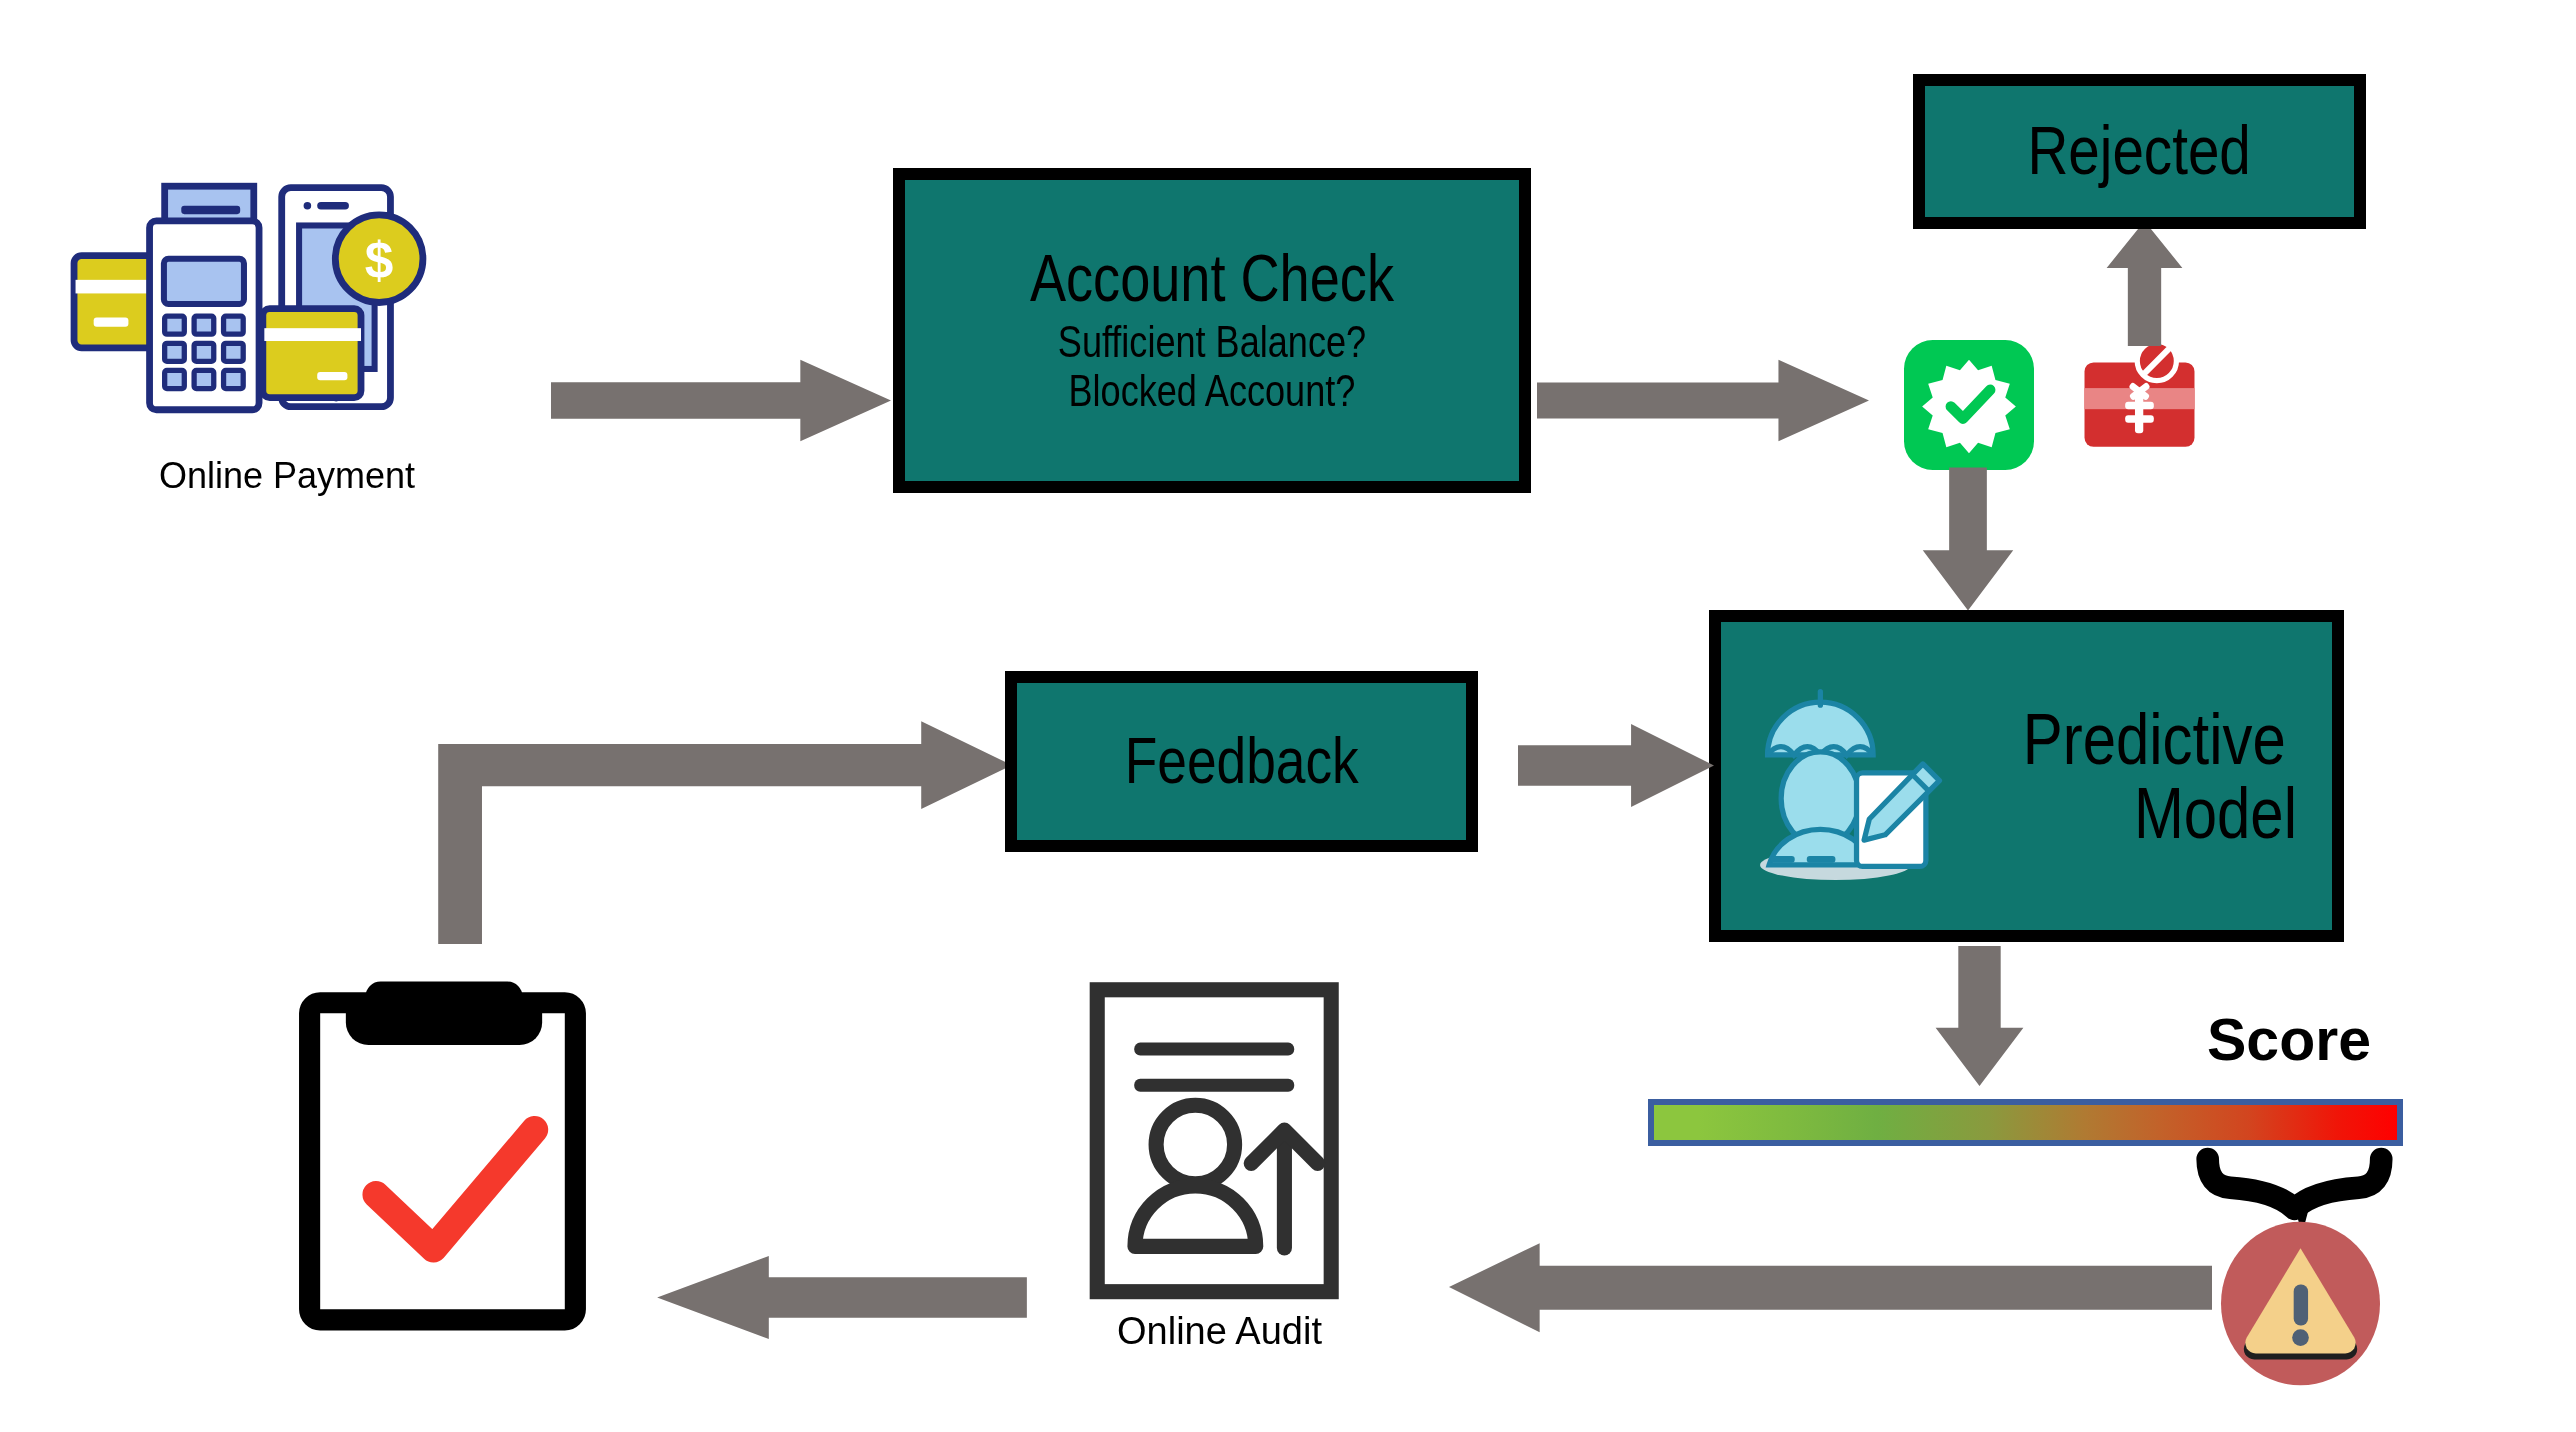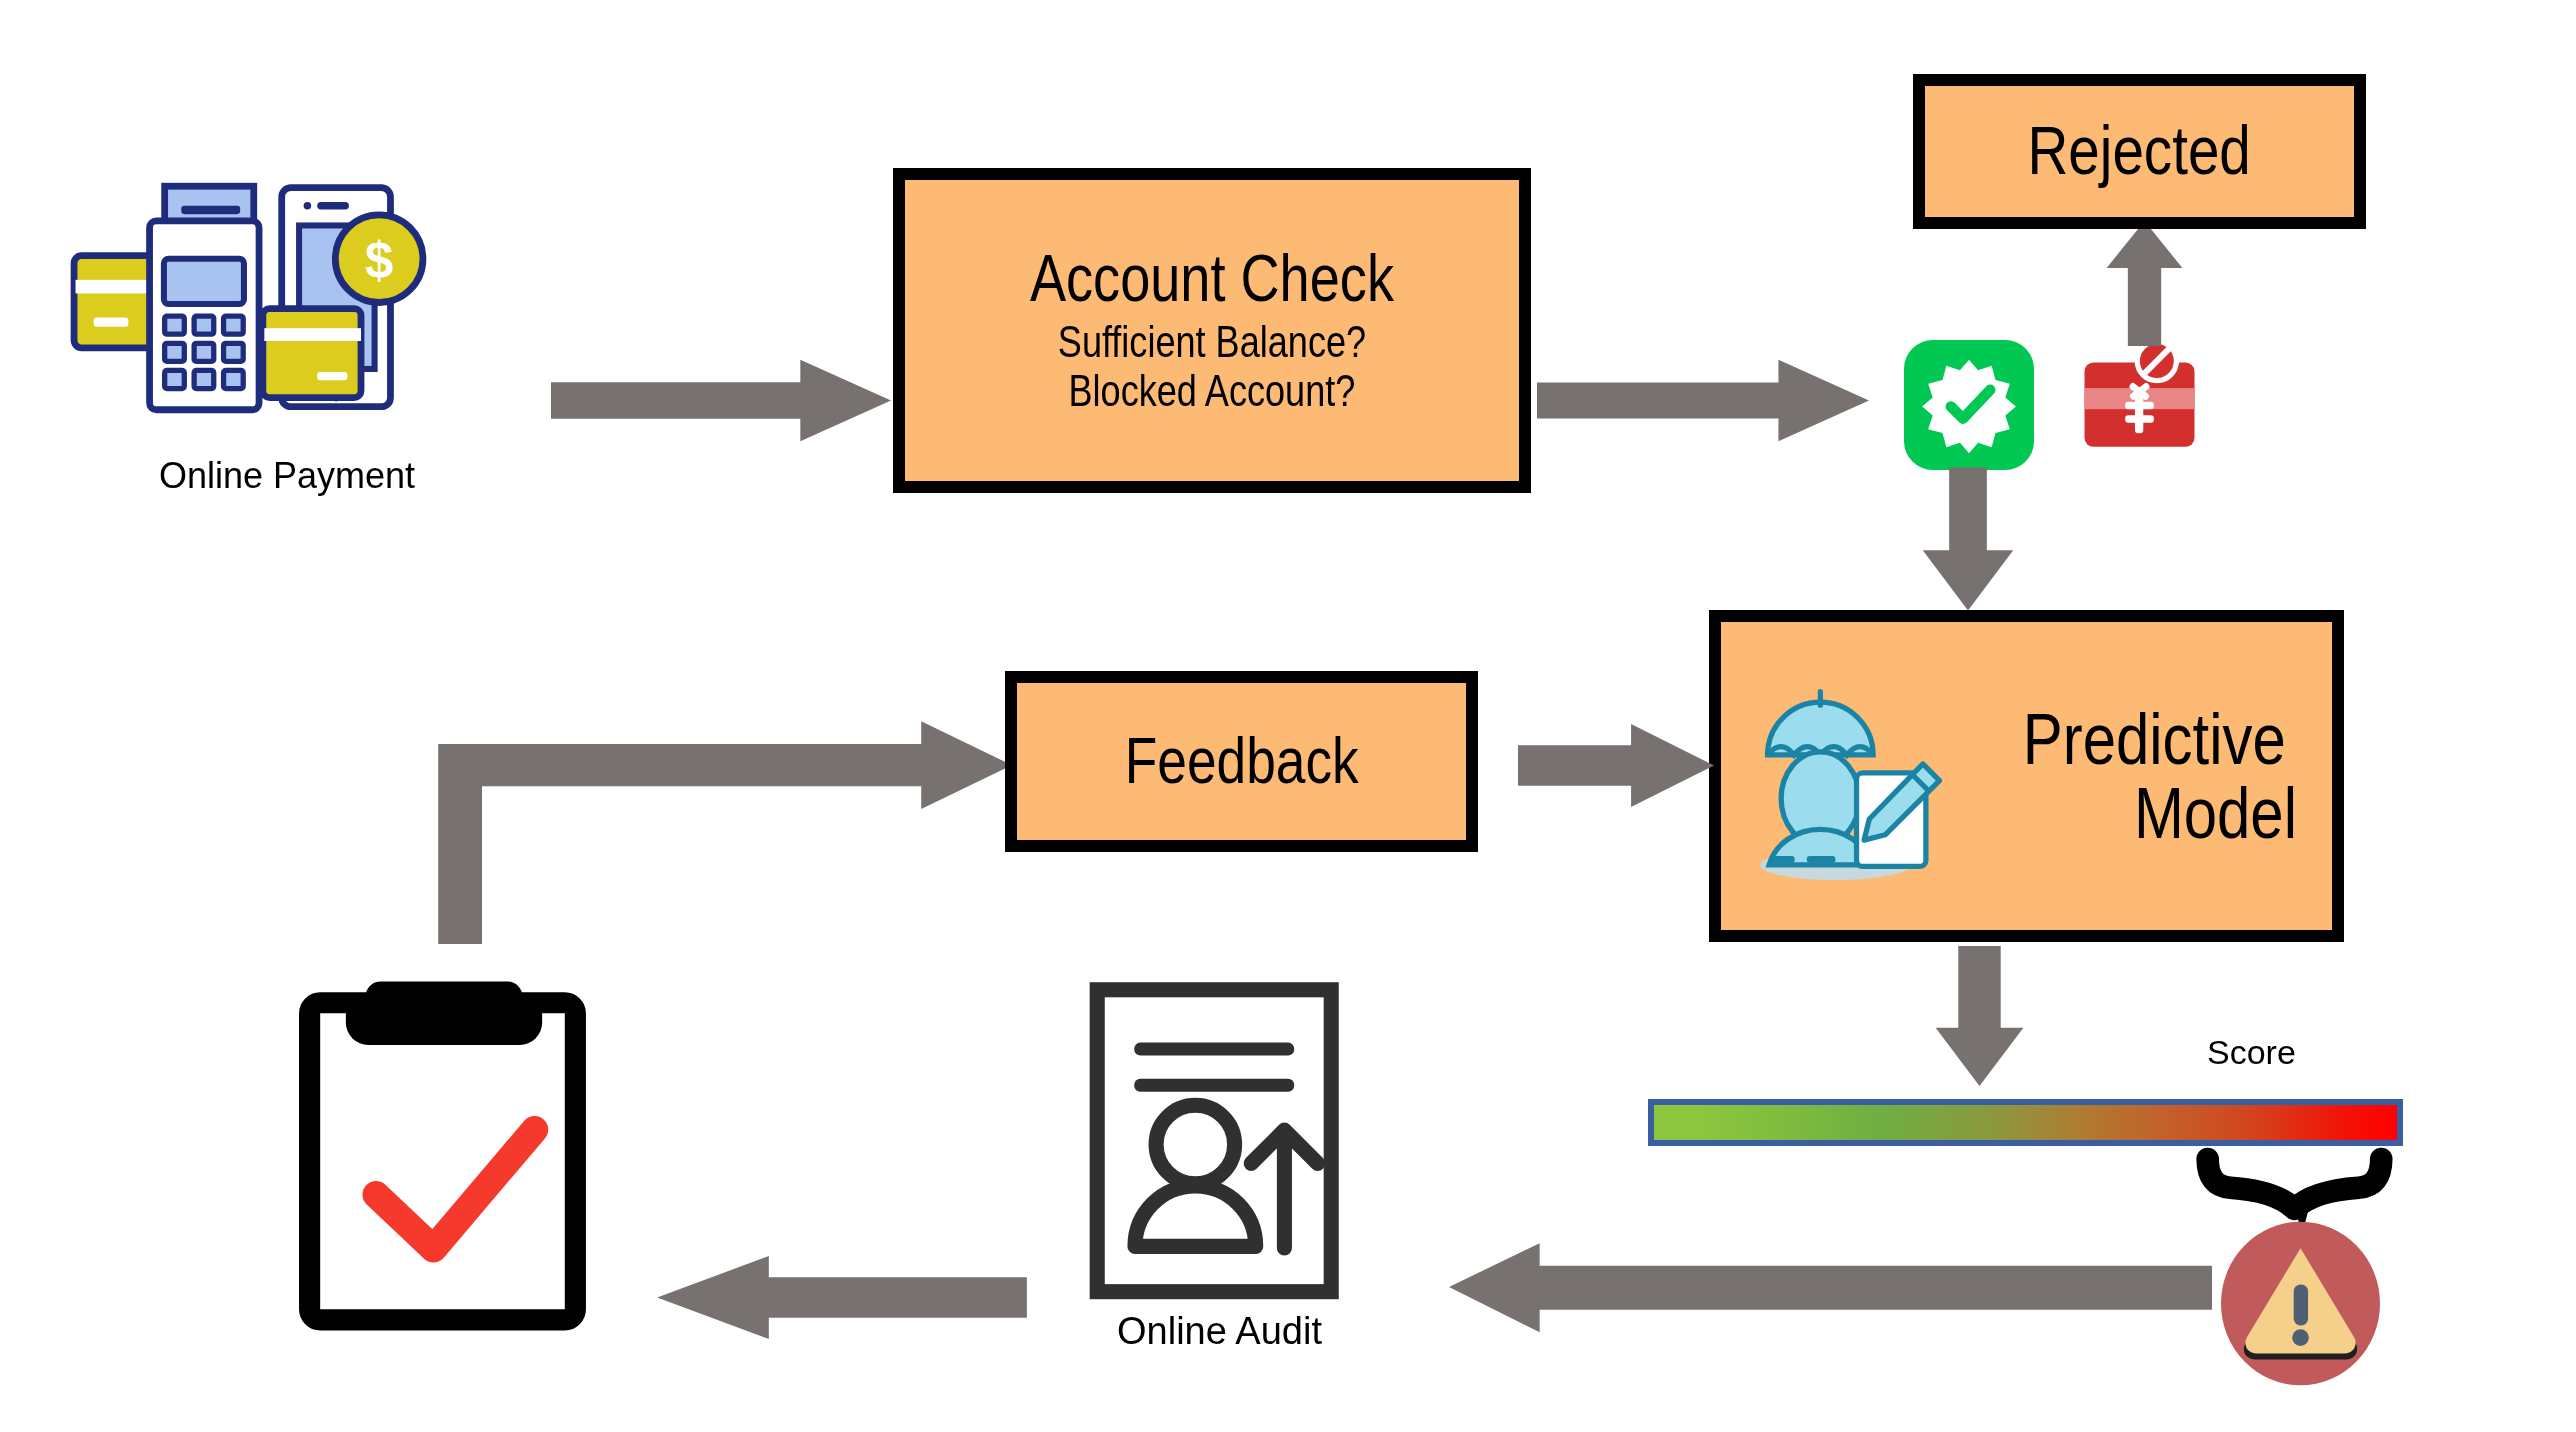--- a/index.html
+++ b/index.html
@@ -1,20 +1,20 @@
 <!DOCTYPE html>
 <html style="font-size:12px"><head>
 <meta charset="utf-8">
 <style>
   html,body{margin:0;padding:0;background:#ffffff;}
   body{font-family:"Liberation Sans", sans-serif;}
   #stage{position:relative;width:2576px;height:1432px;background:#ffffff;overflow:hidden;}
   .abs{position:absolute;}
   .boxed{
-    background:#fdba74;
+    background:#0f766e;
     border:12px solid #000000;
     box-sizing:border-box;
     display:flex;
     flex-direction:column;
     align-items:center;
     justify-content:center;
   }
   .box-title{
     font-family:"Liberation Sans", sans-serif;
     font-weight:400;
@@ -173,21 +173,21 @@
       <div class="box-title" style="font-size:73px;">Model</div>
     </div>
   </div>
 
   <div class="arrow-wrap" style="left:1934px;top:946px;width:91px;height:140px;">
     <svg width="91" height="140" viewBox="0 0 120 185">
       <path d="M32,0 L88,0 L88,108 L118,108 L60,185 L2,108 L32,108 Z" fill="#77716F"></path>
     </svg>
   </div>
 
-  <div class="abs caption" style="left:2207px;top:1033px;font-size:34px;">Score</div>
+  <div class="abs caption" style="left:2207px;top:1006px;font-size:59px;font-weight:bold;">Score</div>
 
   <div class="abs score-bar" style="left:1648px;top:1099px;width:755px;height:47px;"></div>
 
   <div class="arrow-wrap" style="left:2200px;top:1156px;width:204px;height:83px;">
     <svg width="204" height="83" viewBox="0 0 270 110">
       <path d="M10 4 q0 36 30 38 q60 4 85 28 q25 -24 85 -28 q30 -2 30 -38" fill="none" stroke="#000000" stroke-width="30" stroke-linecap="round" stroke-linejoin="round"></path>
       <path d="M125 66 l10 38 l10 -38 Z" fill="#000000"></path>
     </svg>
   </div>
 

